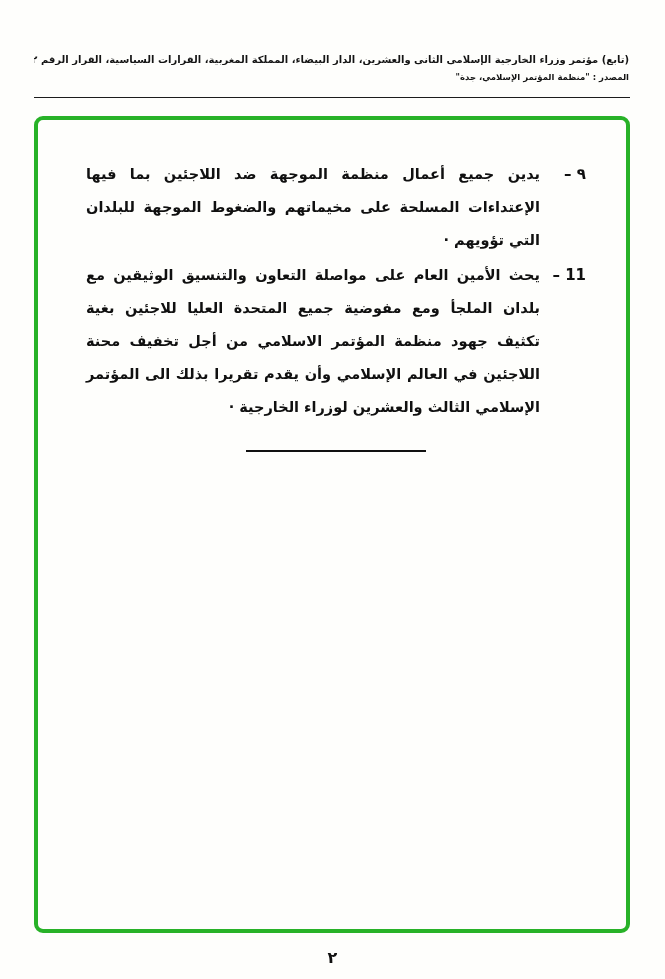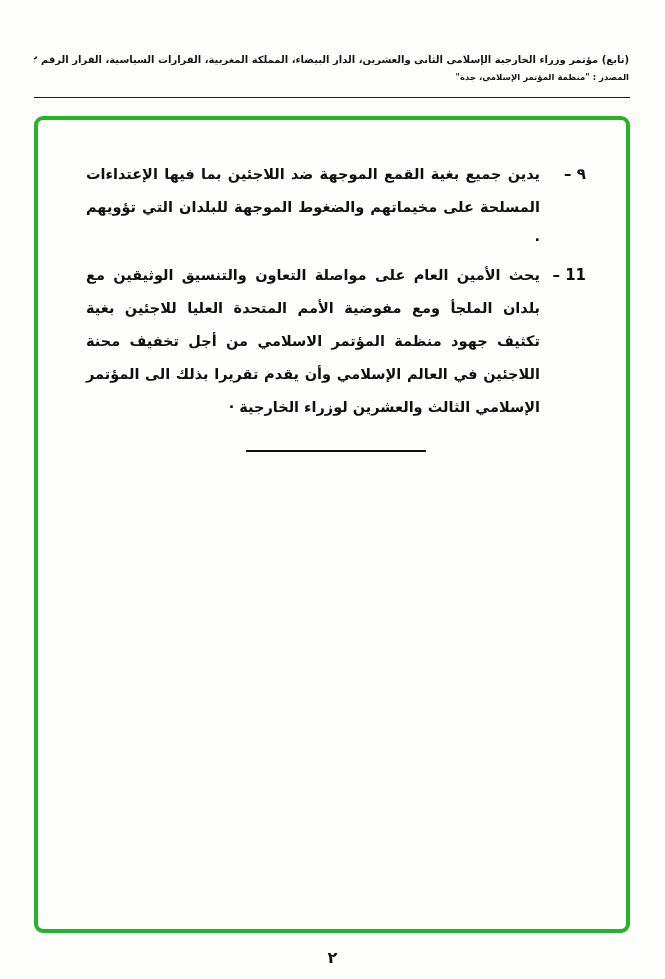--- a/index.html
+++ b/index.html
@@ -110,26 +110,26 @@
     <div class="header-line1">(تابع) مؤتمر وزراء الخارجية الإسلامى الثانى والعشرين، الدار البيضاء، المملكة المغربية، القرارات السياسية، القرار الرقم ٢٢/٣٢-س</div>
     <div class="header-line2">المصدر : "منظمة المؤتمر الإسلامي، جدة"</div>
   </div>
 
   <hr class="header-rule">
 
   <div class="content-box">
 
     <div class="item">
       <div class="item-number">٩ –</div>
-      <div class="item-text">يدين جميع بغية القمع الموجهة ضد اللاجئين بما فيها الإعتداءات المسلحة على مخيماتهم والضغوط الموجهة للبلدان التي تؤويهم ·</div>
+      <div class="item-text">يدين جميع أعمال منظمة الموجهة ضد اللاجئين بما فيها الإعتداءات المسلحة على مخيماتهم والضغوط الموجهة للبلدان التي تؤويهم ·</div>
     </div>
 
     <div class="item">
       <div class="item-number">11 –</div>
-      <div class="item-text">يحث الأمين العام على مواصلة التعاون والتنسيق الوثيقين مع بلدان الملجأ ومع مفوضية الأمم المتحدة العليا للاجئين بغية تكثيف جهود منظمة المؤتمر الاسلامي من أجل تخفيف محنة اللاجئين في العالم الإسلامي وأن يقدم تقريرا بذلك الى المؤتمر الإسلامي الثالث والعشرين لوزراء الخارجية ·</div>
+      <div class="item-text">يحث الأمين العام على مواصلة التعاون والتنسيق الوثيقين مع بلدان الملجأ ومع مفوضية جميع المتحدة العليا للاجئين بغية تكثيف جهود منظمة المؤتمر الاسلامي من أجل تخفيف محنة اللاجئين في العالم الإسلامي وأن يقدم تقريرا بذلك الى المؤتمر الإسلامي الثالث والعشرين لوزراء الخارجية ·</div>
     </div>
 
     <hr class="end-divider">
 
   </div>
 
   <div class="page-number">٢</div>
 
 </div>
 

